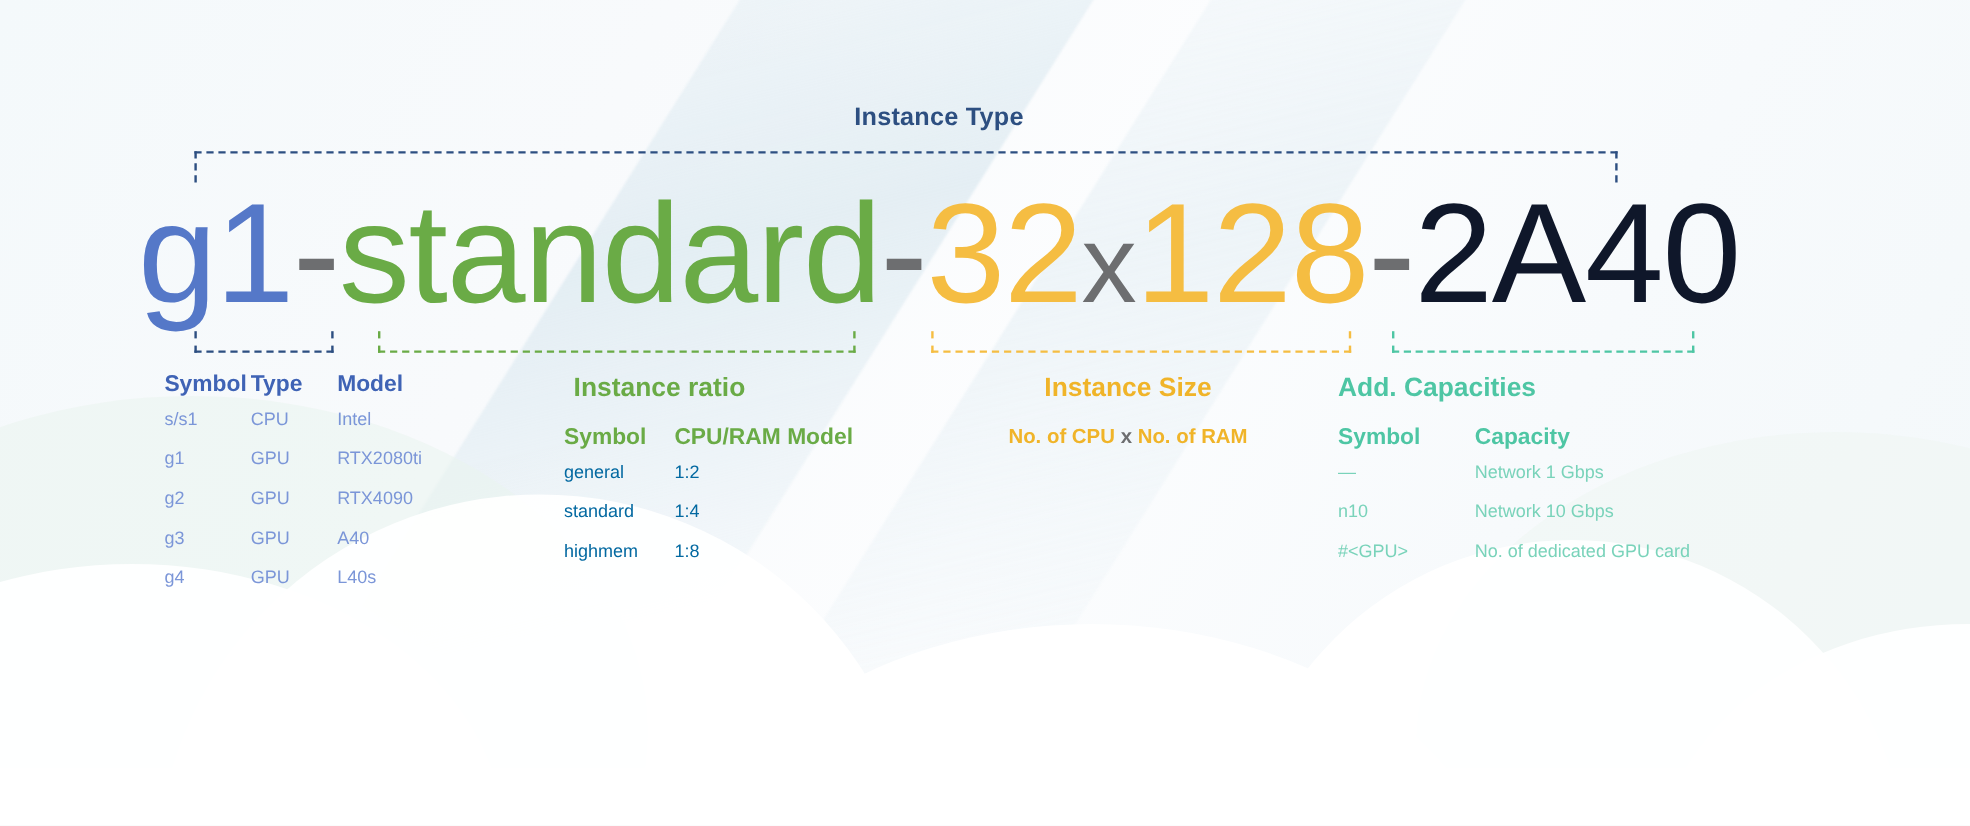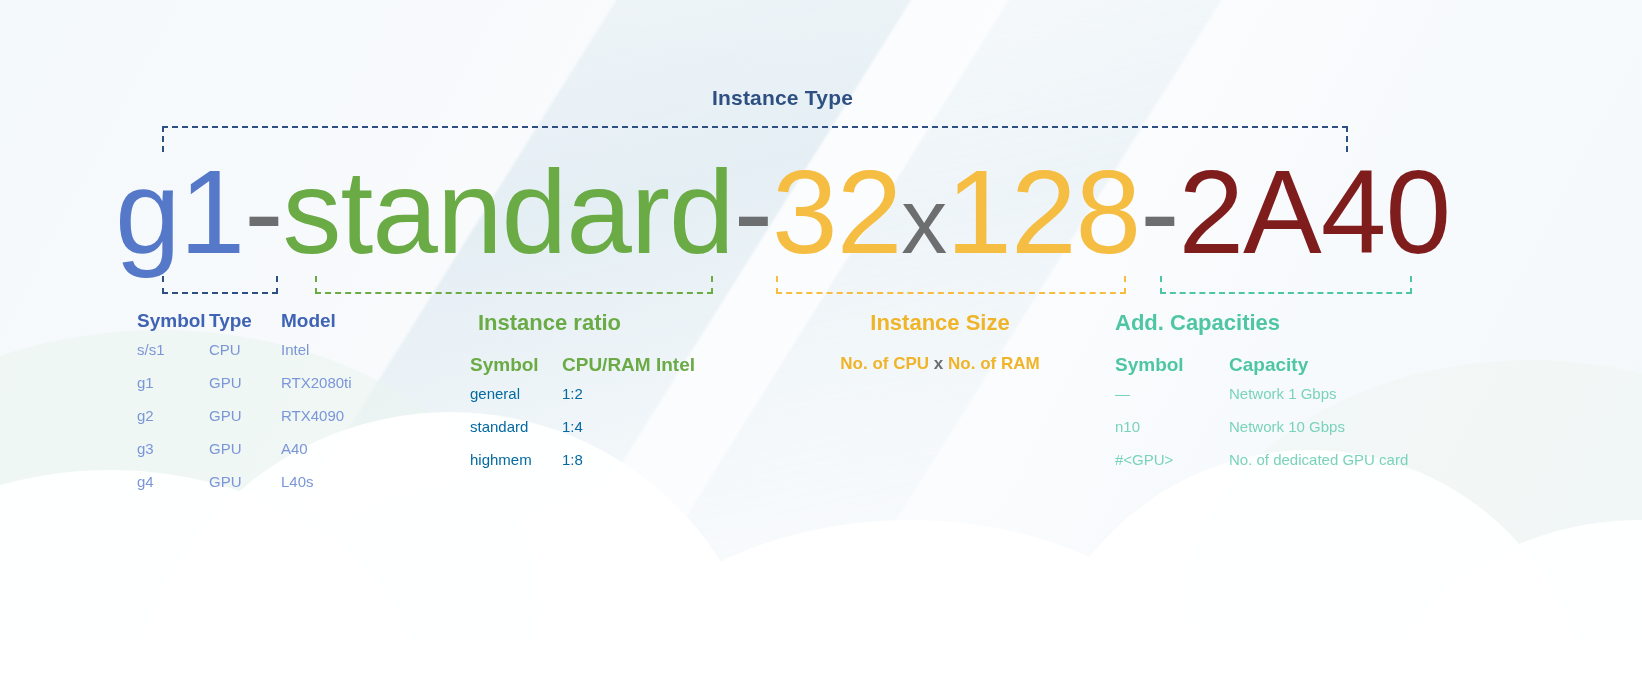--- a/index.html
+++ b/index.html
@@ -83,21 +83,21 @@
     font-size: 118px;
     line-height: 128px;
     white-space: nowrap;
     font-weight: normal;
     letter-spacing: -1px;
   }
   #name-string span { vertical-align: baseline; }
   .seg-blue   { color: #5578c8; }
   .seg-green  { color: #6aab46; }
   .seg-orange { color: #f5bd42; }
-  .seg-teal   { color: #7f1d1d; }
+  .seg-teal   { color: #0f172a; }
   .seg-dash   { color: #6d6e70; }
   .seg-x      { color: #6d6e70; font-size: 92px; }
 
   
   .bbracket {
     position: absolute;
     top: 276px;
     height: 18px;
     box-sizing: border-box;
     border-bottom: 2.5px dashed;
@@ -234,21 +234,21 @@
       </tbody>
     </table>
   </div>
 
   <div class="column" id="col-ratio">
     <div class="col-title">Instance ratio</div>
     <table class="spec">
       <thead>
         <tr>
           <th>Symbol</th>
-          <th>CPU/RAM Intel</th>
+          <th>CPU/RAM Model</th>
         </tr>
       </thead>
       <tbody>
         <tr>
           <td>general</td>
           <td>1:2</td>
         </tr>
         <tr>
           <td>standard</td>
           <td>1:4</td>

